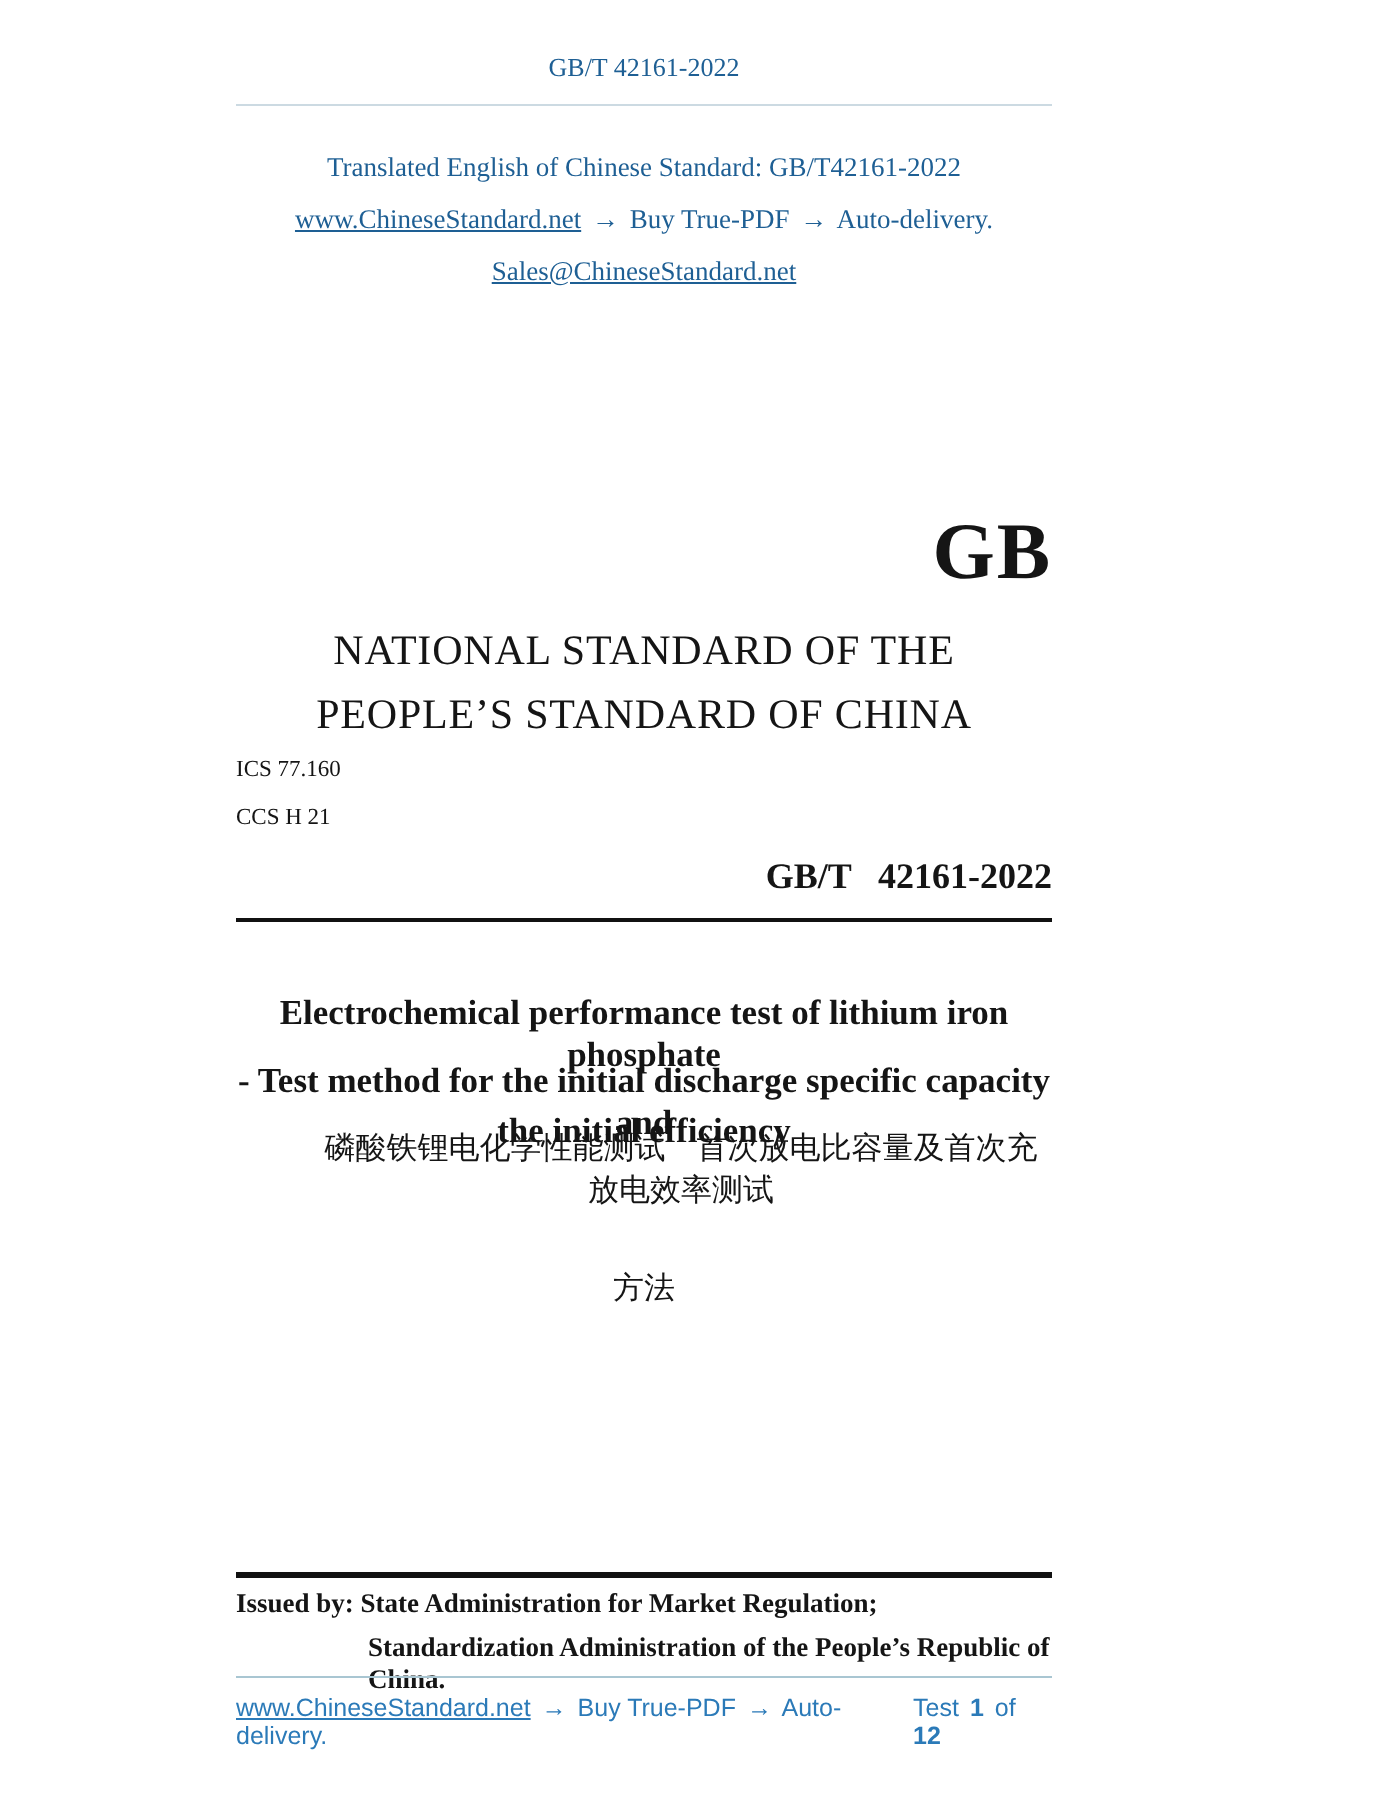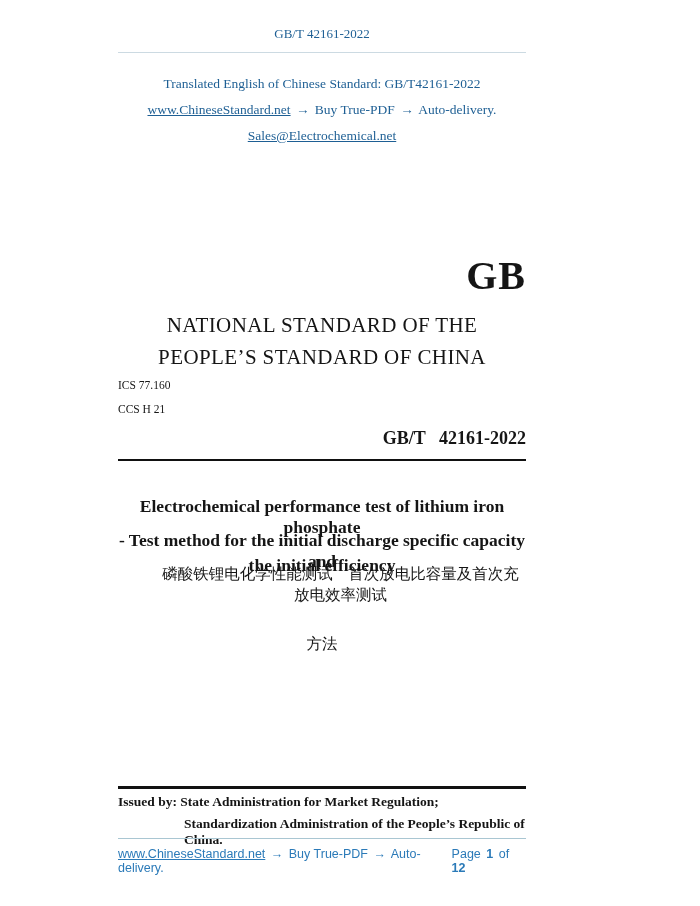--- a/index.html
+++ b/index.html
@@ -74,21 +74,21 @@
 
   <div class="abs center hdr-line buyline">
     <span class="blue-link">www.ChineseStandard.net</span>
     <span class="arrow">→</span>
     <span>Buy True-PDF</span>
     <span class="arrow">→</span>
     <span>Auto-delivery.</span>
   </div>
 
   <div class="abs center hdr-line sales">
-    <span class="blue-link">Sales@Electrochemical.net</span>
+    <span class="blue-link">Sales@ChineseStandard.net</span>
   </div>
 
   <div class="abs right gb-logo">GB</div>
   <div class="abs center nat-line nat1">NATIONAL STANDARD OF THE</div>
   <div class="abs center nat-line nat2">PEOPLE’S STANDARD OF CHINA</div>
 
   <div class="abs ics">ICS 77.160</div>
   <div class="abs ccs">CCS H 21</div>
 
   <div class="abs right code">GB/T 42161-2022</div>
@@ -112,20 +112,20 @@
   <div class="abs rule-footer"></div>
   <div class="abs footer-row">
     <span>
       <span class="blue-link">www.ChineseStandard.net</span>
       <span class="arrow">→</span>
       <span>Buy True-PDF</span>
       <span class="arrow">→</span>
       <span>Auto-delivery.</span>
     </span>
     <span class="pg">
-      <span>Page</span>
+      <span>Test</span>
       <span class="pg-num">1</span>
       <span>of</span>
       <span class="pg-num">12</span>
     </span>
   </div>
 
 </div>
 
 </body></html>

